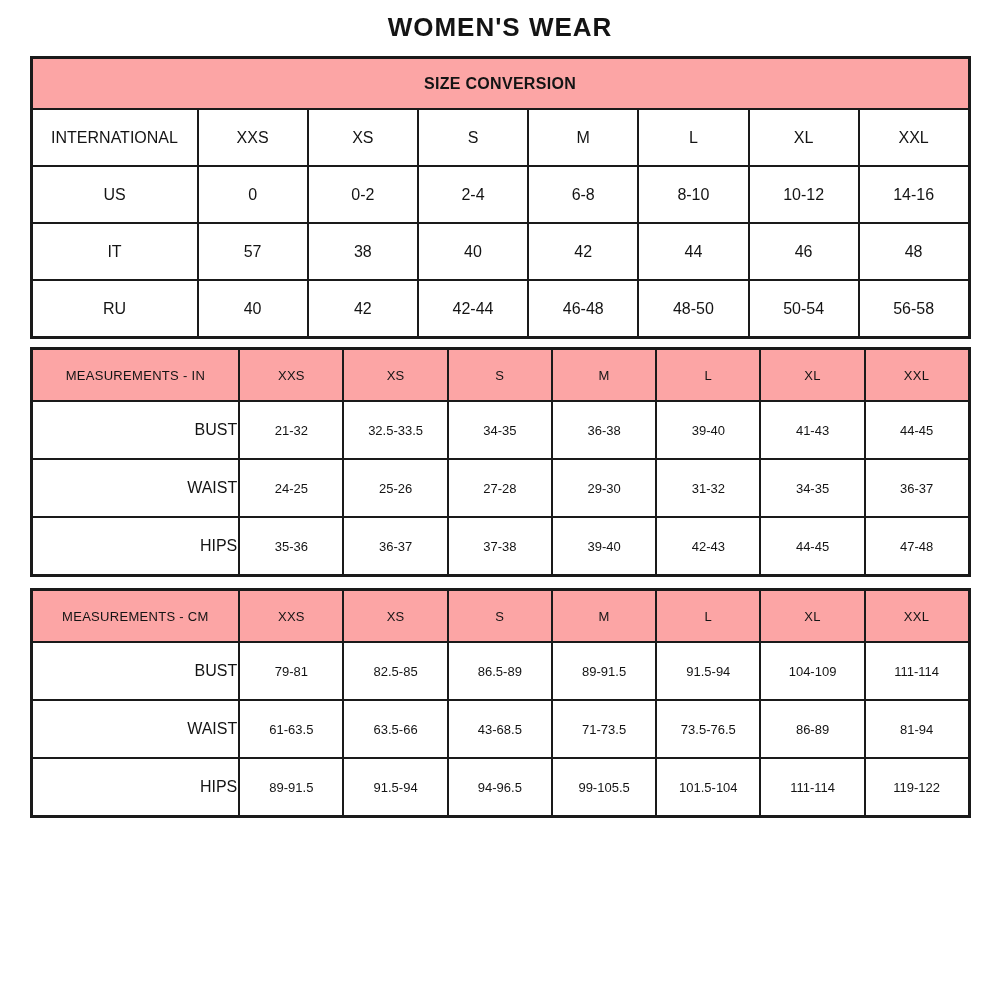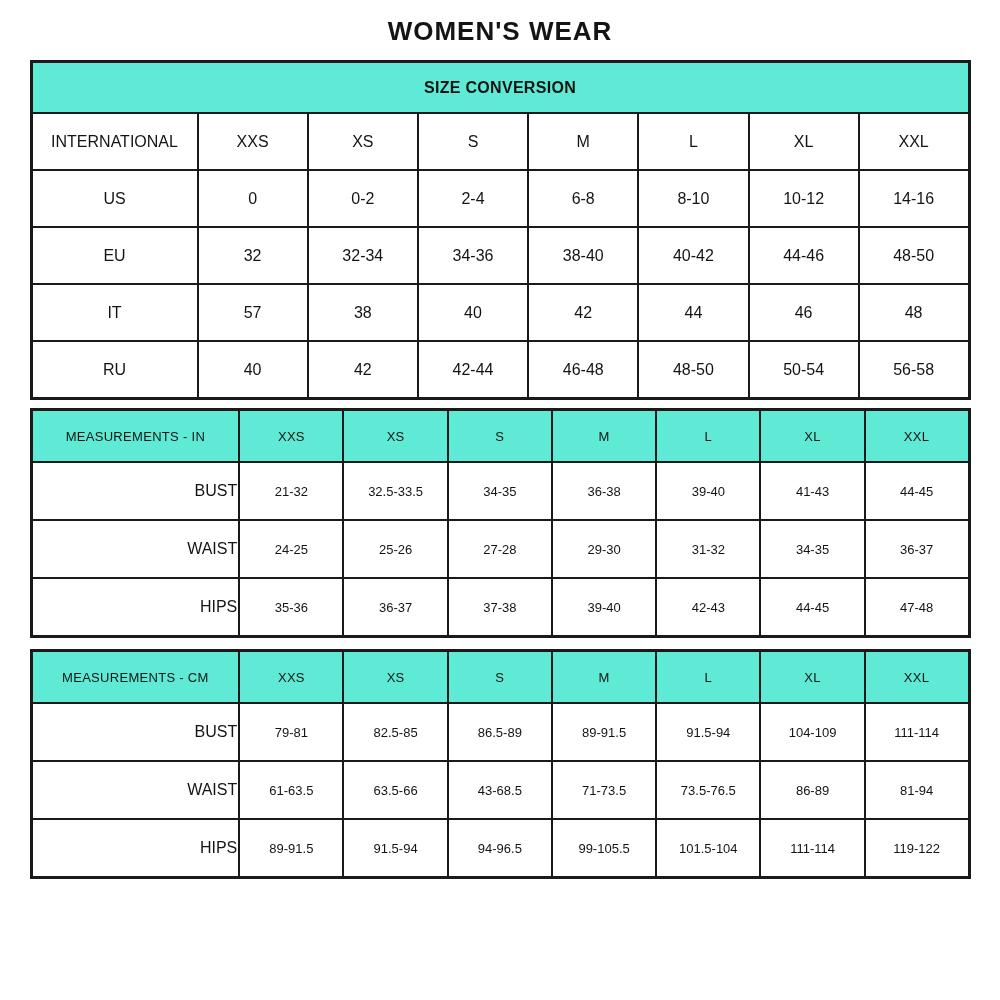--- a/index.html
+++ b/index.html
@@ -5,21 +5,22 @@
   html, body {
     margin: 0;
     padding: 0;
     background: #ffffff;
     width: 1000px;
     font-family: "Liberation Sans", "DejaVu Sans", sans-serif;
     color: #141414;
   }
   .page {
     width: 941px;
-    margin: 16px auto;
+    margin: 0 auto;
+    padding-top: 12px;
   }
   .page-title {
     text-align: center;
     font-size: 26px;
     font-weight: 700;
     letter-spacing: 1px;
     margin: 0 0 13px 0;
     color: #141414;
   }
   table.tbl {
@@ -32,21 +33,21 @@
     border: 2px solid #1a1a1a;
     text-align: center;
     vertical-align: middle;
     overflow: hidden;
     white-space: nowrap;
   }
   
   .tbl-conv td { height: 53px; font-size: 16px; font-weight: 400; }
   .tbl-conv tr.hdr-row td { height: 47px; }
   td.hdr {
-    background: #5eead4;
+    background: #fca5a5;
     font-weight: 700;
     font-size: 16px;
     letter-spacing: 0.3px;
   }
   .tbl-conv td.rowlabel { font-size: 16px; }
   
   .tbl-meas td { height: 54px; font-size: 13px; font-weight: 400; }
   .tbl-meas tr.hdr-row td { height: 48px; }
   .tbl-meas td.rowlabel { font-size: 16px; text-align: right; }
   .gap-a { height: 8px; }
@@ -86,30 +87,20 @@
       </tr>
       <tr>
         <td class="rowlabel">US</td>
         <td>0</td>
         <td>0-2</td>
         <td>2-4</td>
         <td>6-8</td>
         <td>8-10</td>
         <td>10-12</td>
         <td>14-16</td>
-      </tr>
-      <tr>
-        <td class="rowlabel">EU</td>
-        <td>32</td>
-        <td>32-34</td>
-        <td>34-36</td>
-        <td>38-40</td>
-        <td>40-42</td>
-        <td>44-46</td>
-        <td>48-50</td>
       </tr>
       <tr>
         <td class="rowlabel">IT</td>
         <td>57</td>
         <td>38</td>
         <td>40</td>
         <td>42</td>
         <td>44</td>
         <td>46</td>
         <td>48</td>

